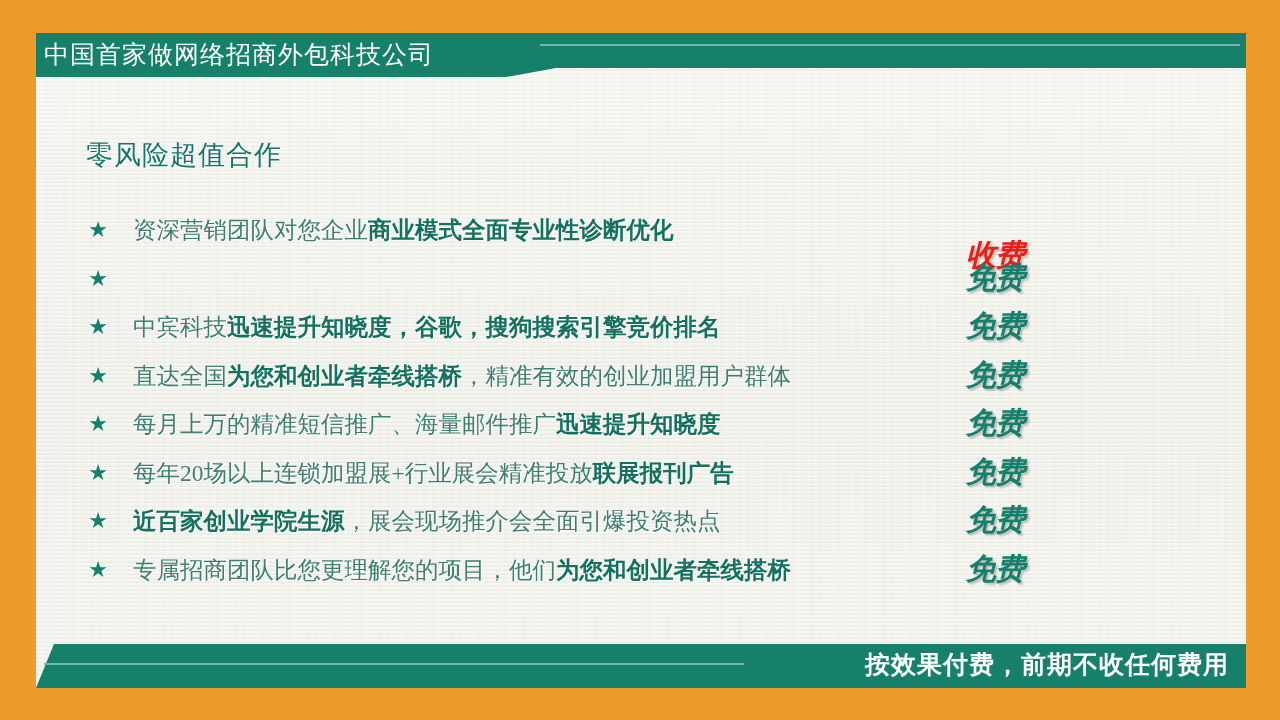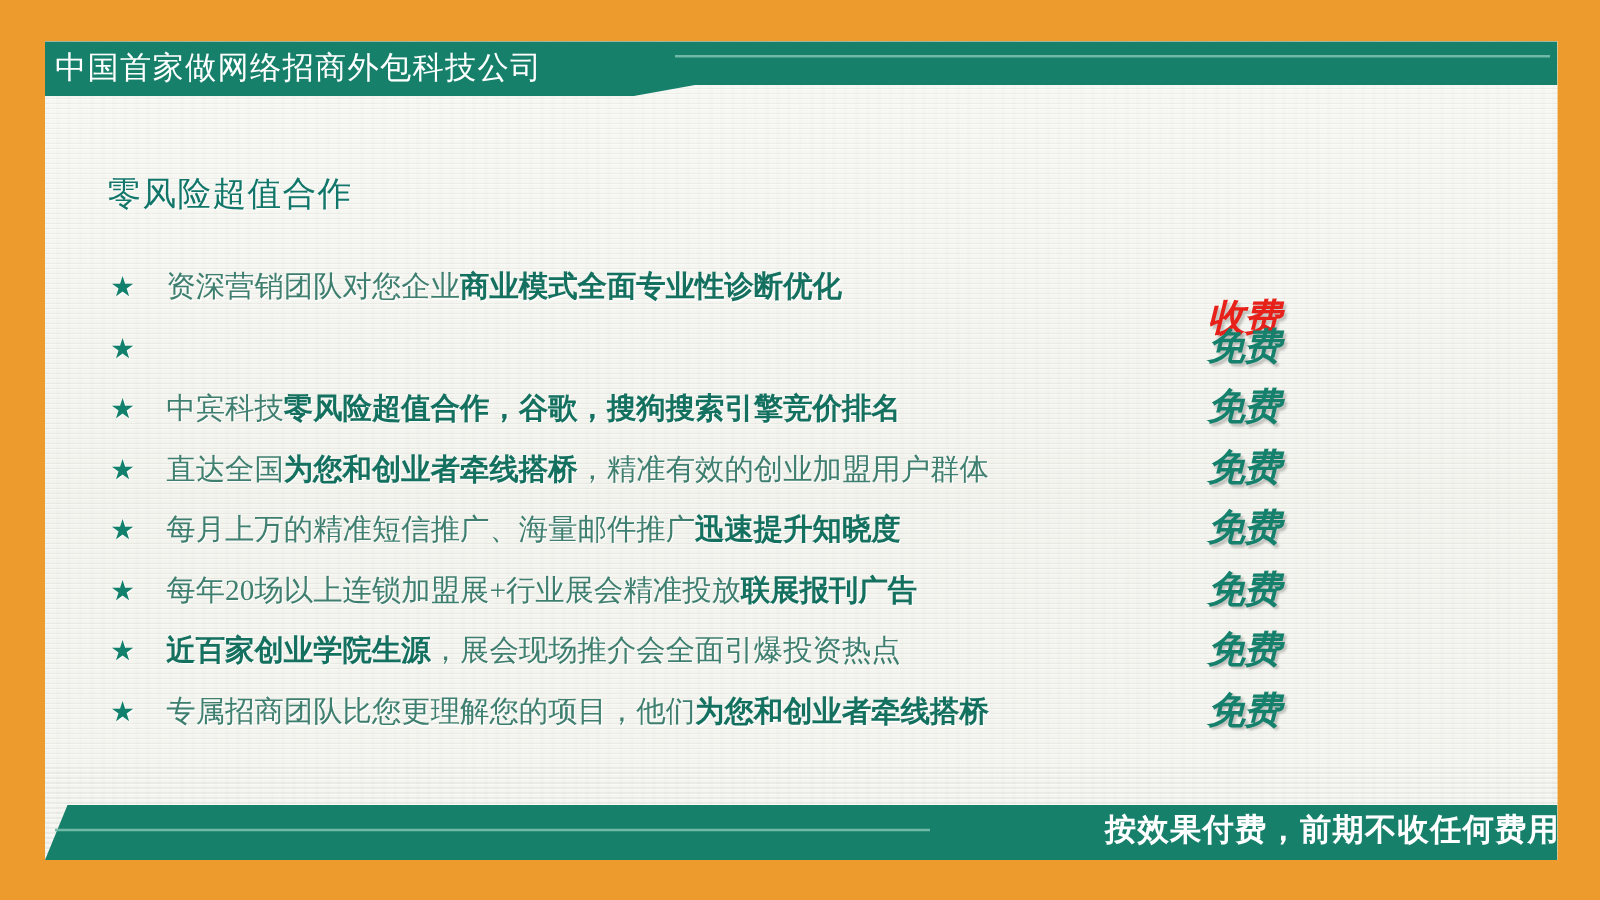--- a/index.html
+++ b/index.html
@@ -160,21 +160,21 @@
   #footer-hairline {
     position: absolute;
     left: 44px;
     top: 663px;
     width: 700px;
     height: 2px;
     background: #6fb9a6;
   }
   #footer-text {
     position: absolute;
-    right: 32px;
+    right: 51px;
     top: 648px;
     font-size: 25px;
     font-weight: bold;
     color: #ffffff;
     letter-spacing: 1px;
     line-height: 32px;
     white-space: nowrap;
   }
 </style>
 </head>
@@ -195,21 +195,21 @@
         <span class="star-icon">★</span>
         <span class="benefit-text"><span>资深营销团队对您企业</span><span class="em">商业模式全面专业性诊断优化</span></span>
         <span class="fee-label fee-paid">收费</span>
       </div>
       <div class="benefit-row">
         <span class="star-icon">★</span>
         <span class="fee-label fee-free">免费</span>
       </div>
       <div class="benefit-row">
         <span class="star-icon">★</span>
-        <span class="benefit-text"><span>中宾科技</span><span class="em">零风险超值合作，谷歌，搜狗搜索引擎竞价排名</span></span>
+        <span class="benefit-text"><span>中宾科技</span><span class="em">迅速提升知晓度，谷歌，搜狗搜索引擎竞价排名</span></span>
         <span class="fee-label fee-free">免费</span>
       </div>
       <div class="benefit-row">
         <span class="star-icon">★</span>
         <span class="benefit-text"><span>直达全国</span><span class="em">为您和创业者牵线搭桥</span><span>，精准有效的创业加盟用户群体</span></span>
         <span class="fee-label fee-free">免费</span>
       </div>
       <div class="benefit-row">
         <span class="star-icon">★</span>
         <span class="benefit-text"><span>每月上万的精准短信推广、海量邮件推广</span><span class="em">迅速提升知晓度</span></span>

